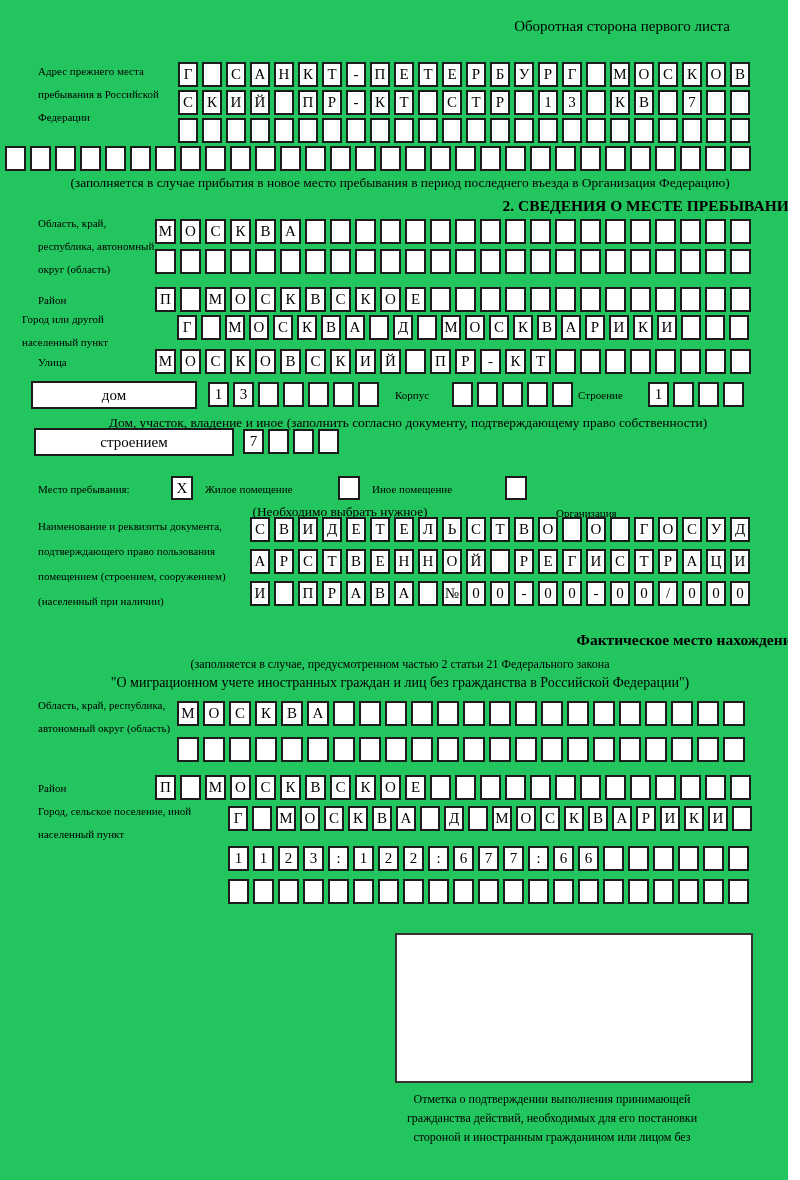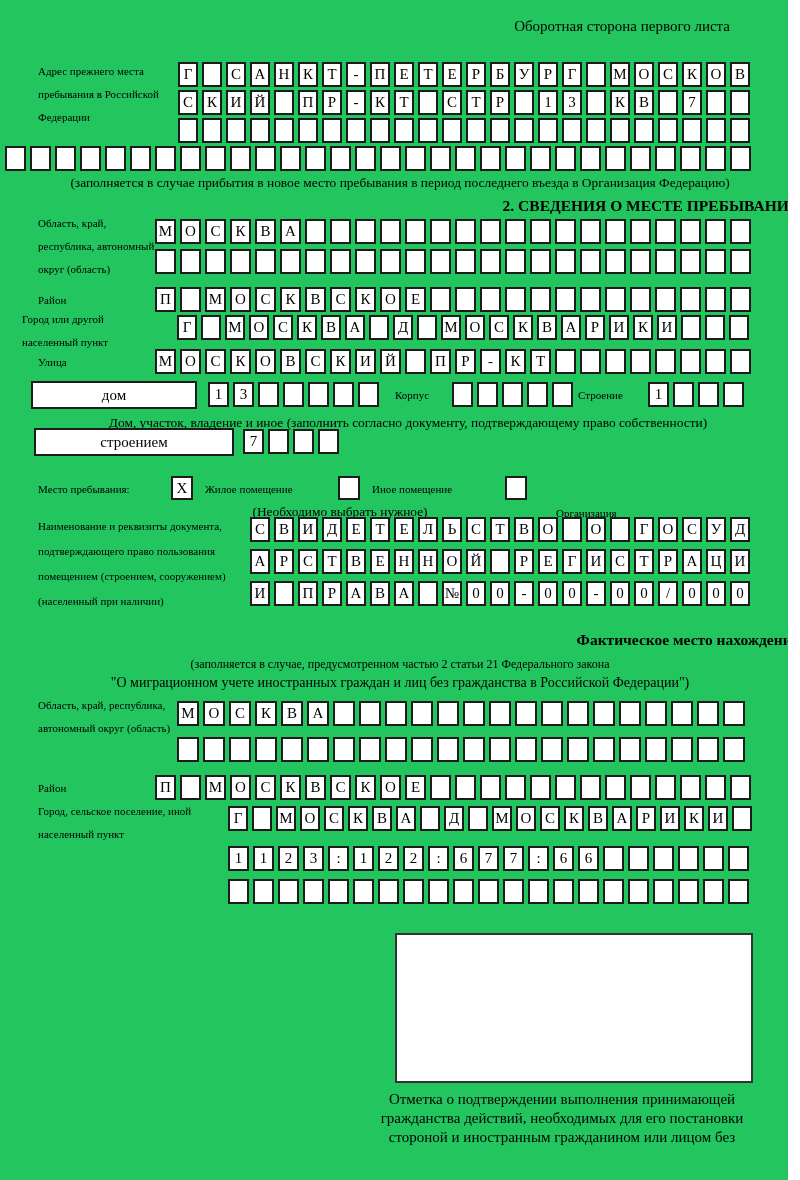--- a/index.html
+++ b/index.html
@@ -546,19 +546,19 @@
       <span class="cell"></span>
       <span class="cell"></span>
       <span class="cell"></span>
       <span class="cell"></span>
       <span class="cell"></span>
       <span class="cell"></span>
       <span class="cell"></span>
     </div>
 
   <div class="stampbox" style="left:395px;top:933px;width:358px;height:150px"></div>
-  <div class="abs center" style="left:332px;top:1090px;width:460px;font-size:15px;line-height:19px">
+  <div class="abs center" style="left:322px;top:1090px;width:460px;font-size:12px;line-height:19px">
     <div>Отметка о подтверждении выполнения принимающей</div>
     <div>гражданства действий, необходимых для его постановки</div>
     <div>стороной и иностранным гражданином или лицом без</div>
   </div>
 
 </div>
 
 </body></html>

